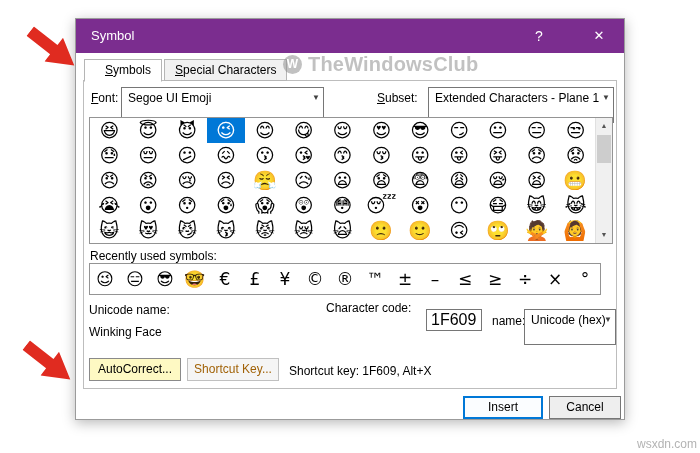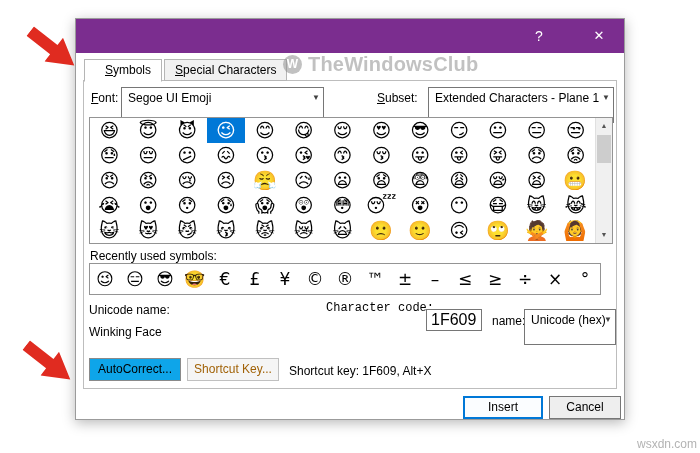--- a/index.html
+++ b/index.html
@@ -33,41 +33,42 @@
   .gcell{font-family:"DejaVu Sans",sans-serif;font-size:19px;line-height:25px;text-align:center;overflow:hidden;cursor:default;}
   .gcell.sel{background:#0078d7;color:#fff;}
   .scroll{width:17px;background:#f0f0f0;position:relative;border-left:1px solid #e0e0e0;box-sizing:border-box;}
   .s-arrow{position:absolute;left:0;width:16px;height:16px;font-size:7px;color:#555;text-align:center;line-height:16px;}
   .s-up{top:0;}
   .s-down{bottom:0;}
   .thumb{position:absolute;left:1px;width:14px;top:17px;height:28px;background:#cdcdcd;}
   .recentwrap{position:absolute;left:13px;top:244px;height:30px;display:flex;border:1px solid #949494;z-index:2;background:#fff;}
   .rcell{width:30px;height:30px;font-size:17px;line-height:30px;text-align:center;font-family:"DejaVu Sans",sans-serif;cursor:default;}
   .input{position:absolute;height:22px;border:1px solid #767676;background:#fff;font-size:16px;padding:0 4px;box-sizing:border-box;z-index:2;font-family:"Liberation Sans",sans-serif;}
-  .btn{position:absolute;height:23px;font-size:12px;text-align:center;line-height:21px;box-sizing:border-box;background:#0ea5e9;border:1px solid #8a8a8a;z-index:2;cursor:default;}
+  .btn{position:absolute;height:23px;font-size:12px;text-align:center;line-height:21px;box-sizing:border-box;background:#fef9c3;border:1px solid #8a8a8a;z-index:2;cursor:default;}
   .btn-autocorrect{left:13px;top:339px;width:92px;}
   .btn-shortcut{left:111px;top:339px;width:92px;color:#a16207;border-color:#c0c0c0;background:#f5f5f5;}
   .btn-insert{left:387px;top:377px;width:80px;border:2px solid #0078d7;line-height:19px;background:#fbfdff;}
   .btn-cancel{left:473px;top:377px;width:72px;border:1px solid #767676;background:#eeeeee;}
   .static{position:absolute;font-size:12px;z-index:2;white-space:nowrap;}
   .annot{position:absolute;z-index:40;}
   .annot svg{display:block;}
   .annot-top{left:24px;top:34px;transform:rotate(38deg);}
   .annot-bottom{left:20px;top:348px;transform:rotate(38deg);}
   .watermark{position:absolute;left:283px;top:53px;display:flex;align-items:center;gap:6px;z-index:50;opacity:.55;pointer-events:none;}
   .wm-logo{width:19px;height:19px;border-radius:50%;background:#8f8f8f;color:#fff;font-size:12px;font-weight:bold;text-align:center;line-height:19px;}
   .wm-text{color:#8f8f8f;font-size:20px;font-weight:600;letter-spacing:.2px;}
   .source-wm{position:absolute;right:3px;bottom:2px;font-size:12px;color:#b3b3b3;z-index:50;}
 </style>
 </head>
 <body>
 
 <div class="dialog">
 
   <div class="titlebar">
+    <span class="title">Symbol</span>
     <span class="tb-btn tb-help">?</span>
     <span class="tb-btn tb-close">✕</span>
   </div>
 
   <div class="tabs">
     <div class="tab active">
       <span class="ak">Symbols</span>
     </div>
     <div class="tab">
       <span class="ak">Special Characters</span>
@@ -180,21 +181,21 @@
       <div class="rcell">≤</div>
       <div class="rcell">≥</div>
       <div class="rcell">÷</div>
       <div class="rcell">×</div>
       <div class="rcell">°</div>
     </div>
 
   <span class="static" style="left:13px;top:284px;">Unicode name:</span>
   <span class="static" style="left:13px;top:306px;">Winking Face</span>
 
-  <span class="lbl" style="left:250px;top:282px;font-family:Liberation Mono, monospace;">Character code:</span>
+  <span class="lbl" style="left:250px;top:282px;">Character code:</span>
   <input class="input" style="left: 350px; top: 290px; width: 56px;" value="1F609">
   <span class="lbl" style="left:416px;top:295px;">name:</span>
   <div class="combo" style="left:448px;top:290px;width:92px;padding-right:15px;">
     <span>Unicode (hex)</span>
     <span class="arrow">▼</span>
   </div>
 
   <div class="btn btn-autocorrect">AutoCorrect...</div>
   <div class="btn btn-shortcut">Shortcut Key...</div>
   <span class="static" style="left:213px;top:345px;">Shortcut key: 1F609, Alt+X</span>

